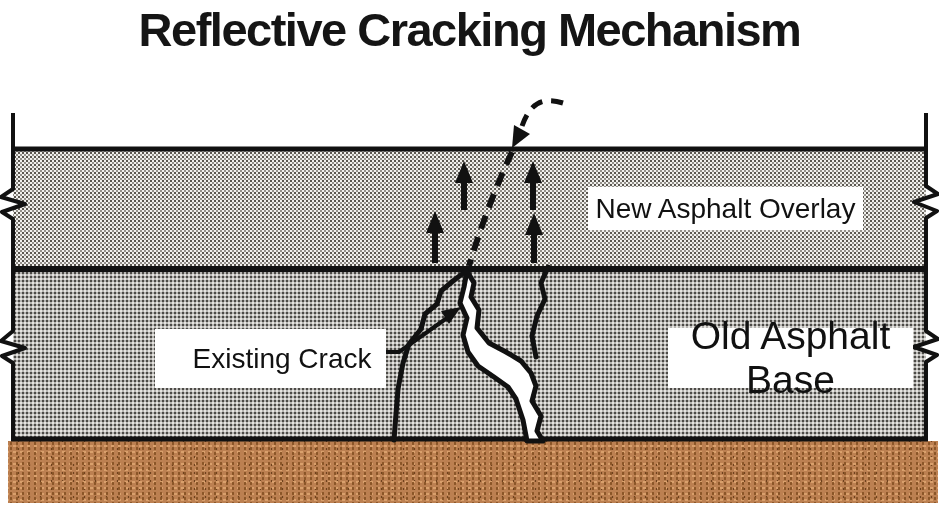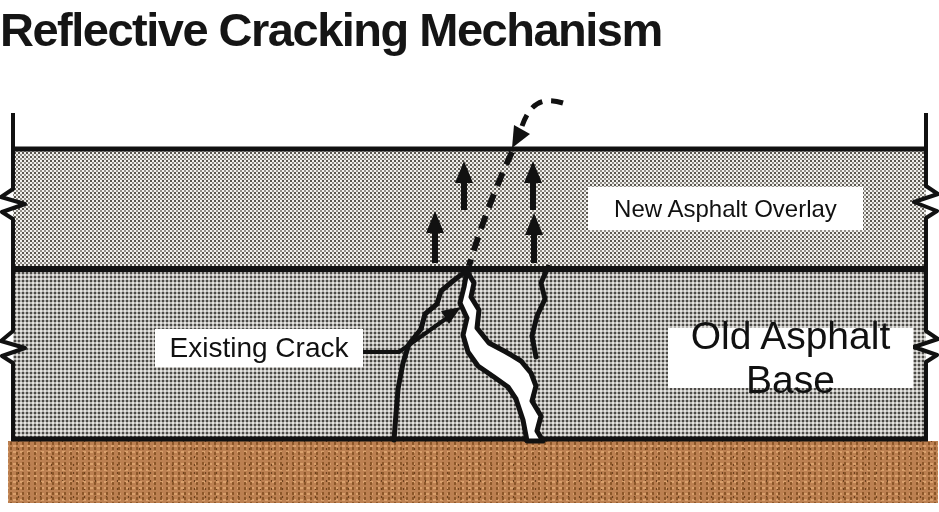--- a/index.html
+++ b/index.html
@@ -1,21 +1,21 @@
 <!DOCTYPE html>
 <html><head>
 <meta charset="utf-8">
 <style>
   html,body{margin:0;padding:0;background:#ffffff;}
   .canvas{
     position:relative;width:939px;height:512px;background:#ffffff;overflow:hidden;
     font-family:"Liberation Sans", sans-serif;color:#111;
   }
   .title{
-    position:absolute;top:2px;left:0;width:939px;
+    position:absolute;top:2px;left:0;width:939px;text-align:center;
     font-size:47px;font-weight:bold;letter-spacing:-1.5px;color:#151515;
   }
   .layer{position:absolute;}
   .layer-overlay{
     left:13px;top:151px;width:913px;height:118px;
     background-color:#f0efec;
     background-image:
       radial-gradient(circle,#5a564f 1.05px,transparent 1.3px),
       radial-gradient(circle,#93908a 0.9px,transparent 1.15px);
     background-size:4px 4px,4px 4px;
@@ -40,22 +40,22 @@
     background-size:6px 5px,7px 6px,11px 8px;
     background-position:0 0,3px 2px,5px 4px;
   }
   svg.linework{position:absolute;left:0;top:0;}
   .lbl{position:absolute;color:#111;}
   .box{
     background:#ffffff;display:flex;align-items:center;justify-content:center;
     text-align:center;
   }
   .lbl-crack-reflection{left:570px;top:90px;font-size:25px;}
-  .lbl-overlay{left:588px;top:187px;width:275px;height:43px;font-size:24px;}
-  .lbl-existing-crack{left:155px;top:329px;width:208px;height:38px;font-size:28px;}
+  .lbl-overlay{left:588px;top:187px;width:275px;height:43px;font-size:28px;}
+  .lbl-existing-crack{left:155px;top:329px;width:208px;height:59px;font-size:28px;padding-left:23px;}
   .lbl-base{left:668px;top:328px;width:245px;height:60px;font-size:39px;}
   .lbl-subgrade{left:396px;top:446px;width:147px;height:45px;font-size:30px;}
 </style>
 </head>
 <body>
 
 <div class="canvas">
 
   <div class="title">Reflective Cracking Mechanism</div>
 

